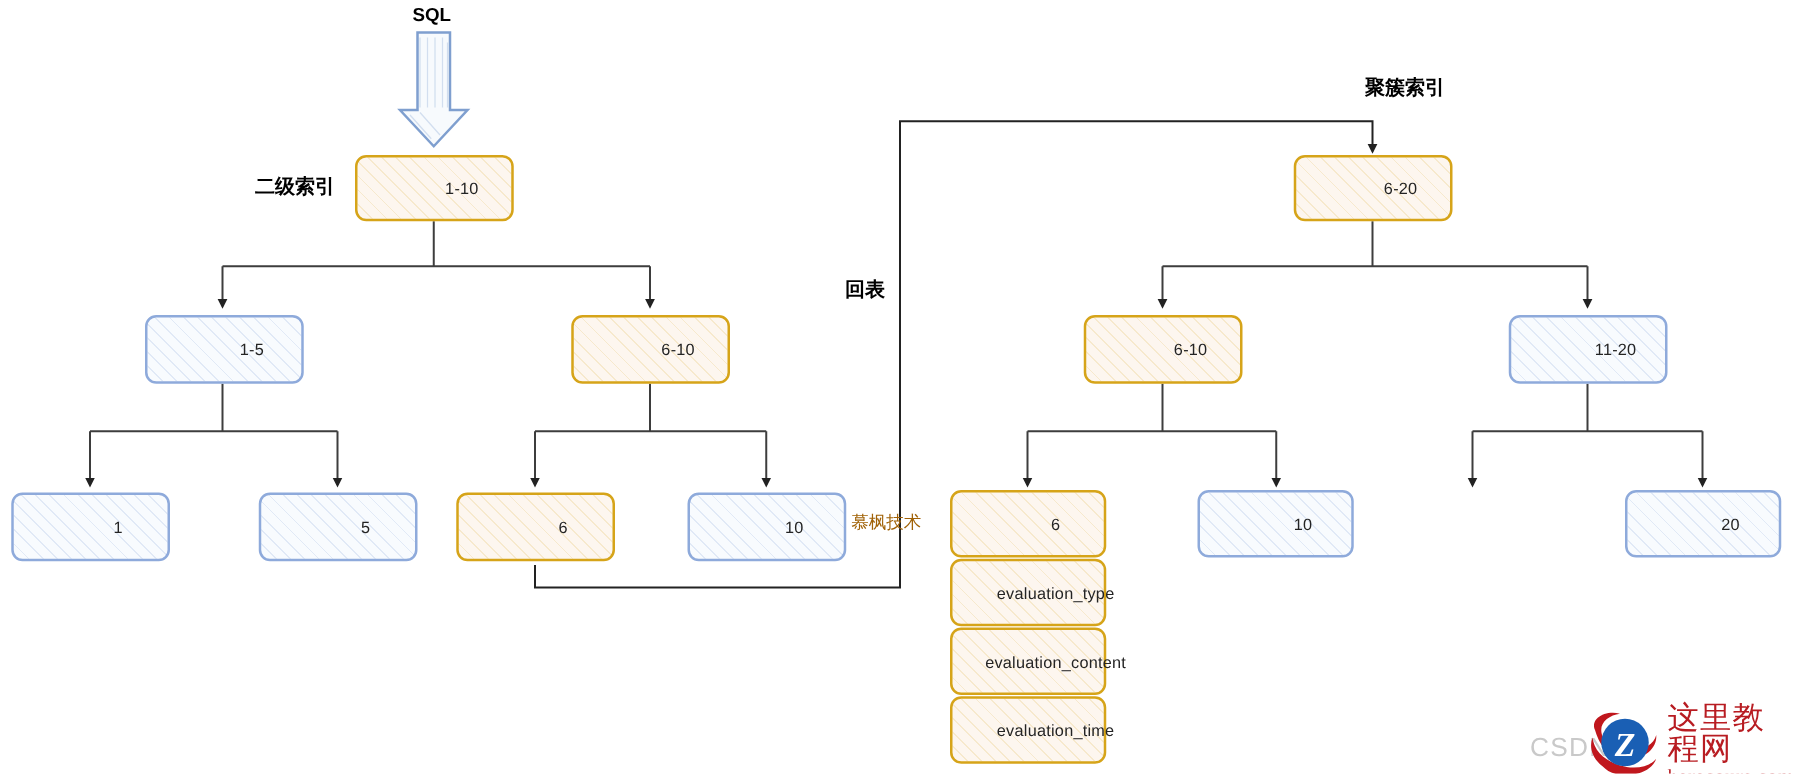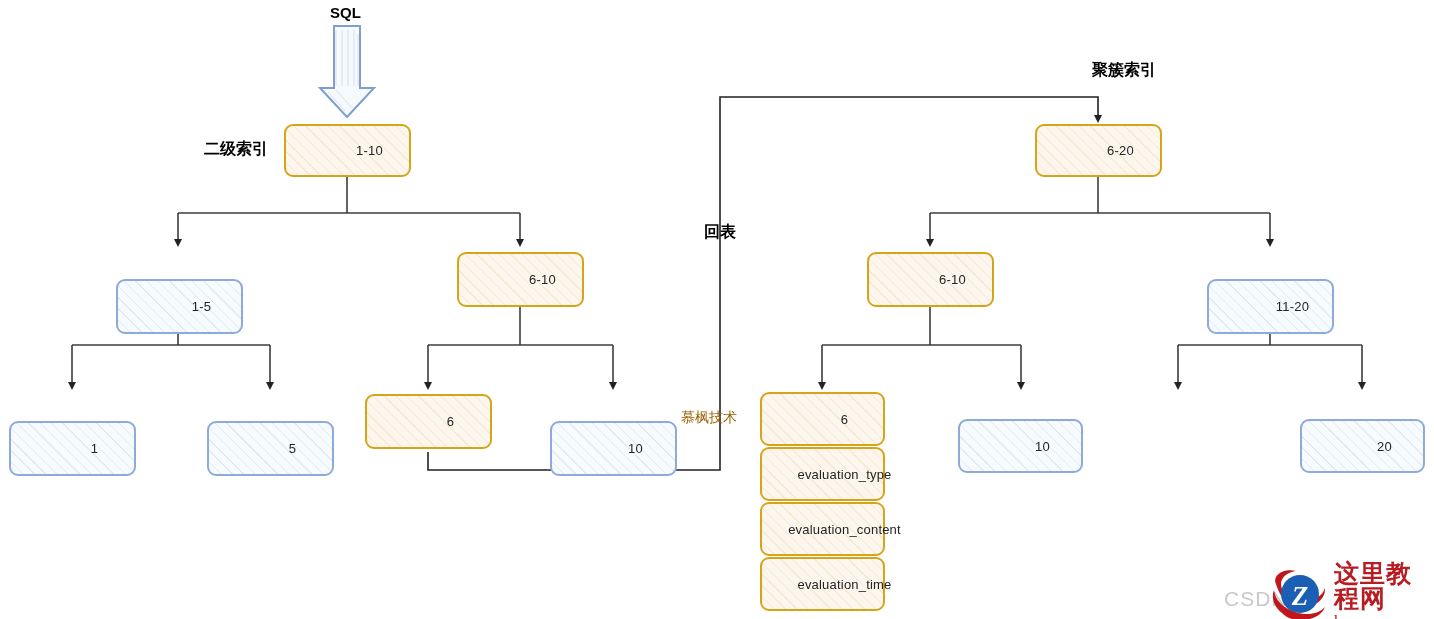--- a/index.html
+++ b/index.html
@@ -51,21 +51,20 @@
   }
   .node.blue {
     border: 2px solid #8eaadb;
     background-color: #f8fbfe;
     background-image: repeating-linear-gradient(
         45deg,
         rgba(142,170,219,0.22) 0px,
         rgba(142,170,219,0.22) 1px,
         rgba(0,0,0,0) 1px,
         rgba(0,0,0,0) 8px);
-    margin-top: 27px;
   }
   .label {
     position: absolute;
     font-size: 15px;
     font-weight: bold;
     color: #000000;
     white-space: nowrap;
     z-index: 4;
   }
   .label.cjk {
@@ -100,21 +99,21 @@
     height: 58px;
     flex: 0 0 auto;
   }
   .logo-text {
     margin-left: 4px;
     line-height: 1;
   }
   .logo-text .cn {
     font-family: "DejaVu Sans", "Liberation Sans", sans-serif;
     font-size: 25px;
-    font-weight: bold;
+    font-weight: normal;
     color: #b81c22;
     letter-spacing: 1px;
     display: block;
   }
   .logo-text .en {
     font-family: "Liberation Serif", serif;
     font-size: 16px;
     color: #b81c22;
     letter-spacing: 0.6px;
     display: block;
@@ -179,21 +178,21 @@
       <path d="M1362,345 L1362,388" marker-end="url(#arrowDark)"></path>
     </g>
   </svg>
 
   <div class="label" style="left:330px; top:4px;">SQL</div>
 
   <div class="label cjk" style="left:204px; top:139px;">二级索引</div>
 
   <div class="label cjk" style="left:1060px; top:60px;margin-left:32px;">聚簇索引</div>
 
-  <div class="label cjk" style="left:676px; top:222px;margin-left:28px;">回表</div>
+  <div class="label cjk" style="left:676px; top:222px;">回表</div>
 
   <div class="node orange" style="left:284px; top:124px; width:127px; height:53px;">1-10</div>
 
   <div class="node blue" style="left:116px; top:252px; width:127px; height:55px;">1-5</div>
 
   <div class="node orange" style="left:457px; top:252px; width:127px; height:55px;">6-10</div>
 
   <div class="node blue" style="left:9px; top:394px; width:127px; height:55px;">1</div>
 
   <div class="node blue" style="left:207px; top:394px; width:127px; height:55px;">5</div>

